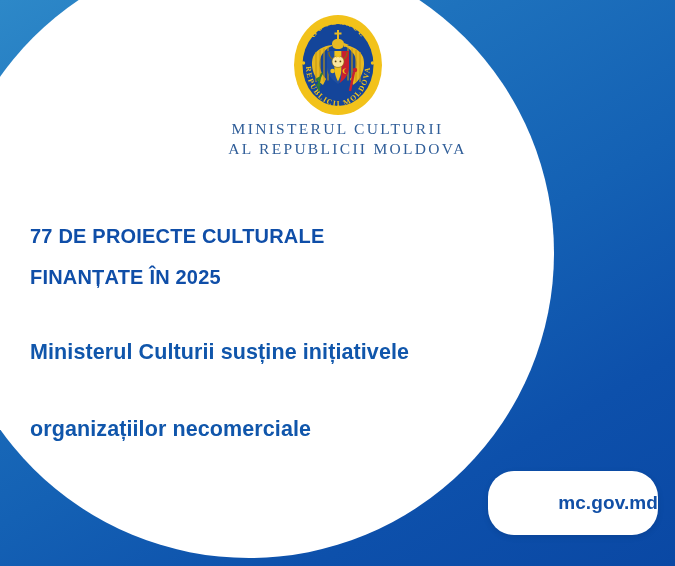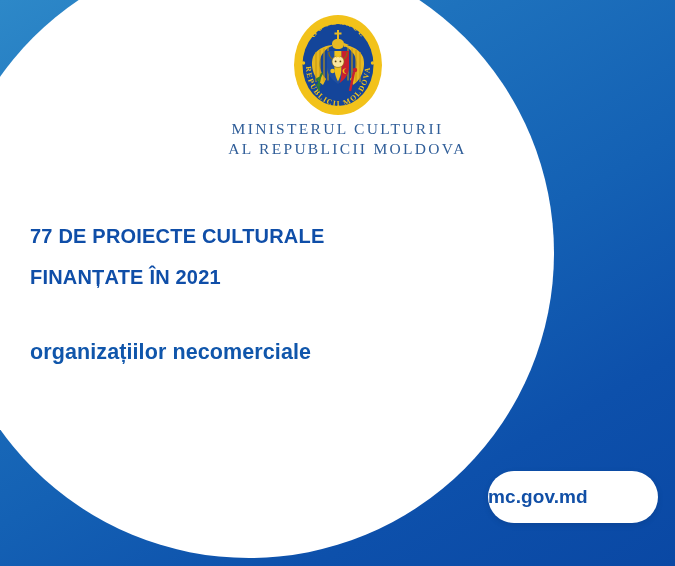--- a/index.html
+++ b/index.html
@@ -69,30 +69,30 @@
   .subtitle{
     position:absolute;
     left:30px;top:336px;
     width:480px;
     color:#1056ab;
     font-size:21.5px;
     font-weight:bold;
     line-height:33px;
     letter-spacing:0.1px;
   }
-  .subtitle .l2{display:block;}
+  .subtitle .l2{display:block;margin-top:44px;}
 
   
   .url-pill{
     position:absolute;
     left:488px;top:471px;
-    width:170px;height:52px;
+    width:170px;height:64px;
     background:#ffffff;
     border-radius:26px;
-    display:flex;align-items:center;justify-content:flex-start;
+    display:flex;align-items:center;justify-content:flex-end;
     box-shadow:0 2px 6px rgba(0,0,0,0.10);
   }
   .url-pill .txt{
     color:#114fa6;
     font-size:19px;
     font-weight:bold;
     letter-spacing:0.1px;
   }
 </style>
 </head>
@@ -164,24 +164,25 @@
       </div>
     </div>
 
     <div class="ministry">
       <span class="l1">MINISTERUL CULTURII</span>
       <span class="l2">AL REPUBLICII MOLDOVA</span>
     </div>
 
     <div class="headline">
       <span class="l1">77 DE PROIECTE CULTURALE</span>
-      <span class="l2">FINANȚATE ÎN 2021</span>
+      <span class="l2">FINANȚATE ÎN 2025</span>
     </div>
 
     <div class="subtitle">
+      <span class="l1">Ministerul Culturii susține inițiativele</span>
       <span class="l2">organizațiilor necomerciale</span>
     </div>
 
     <div class="url-pill">
       <span class="txt">mc.gov.md</span>
     </div>
 
   </div>
 </div>
 

